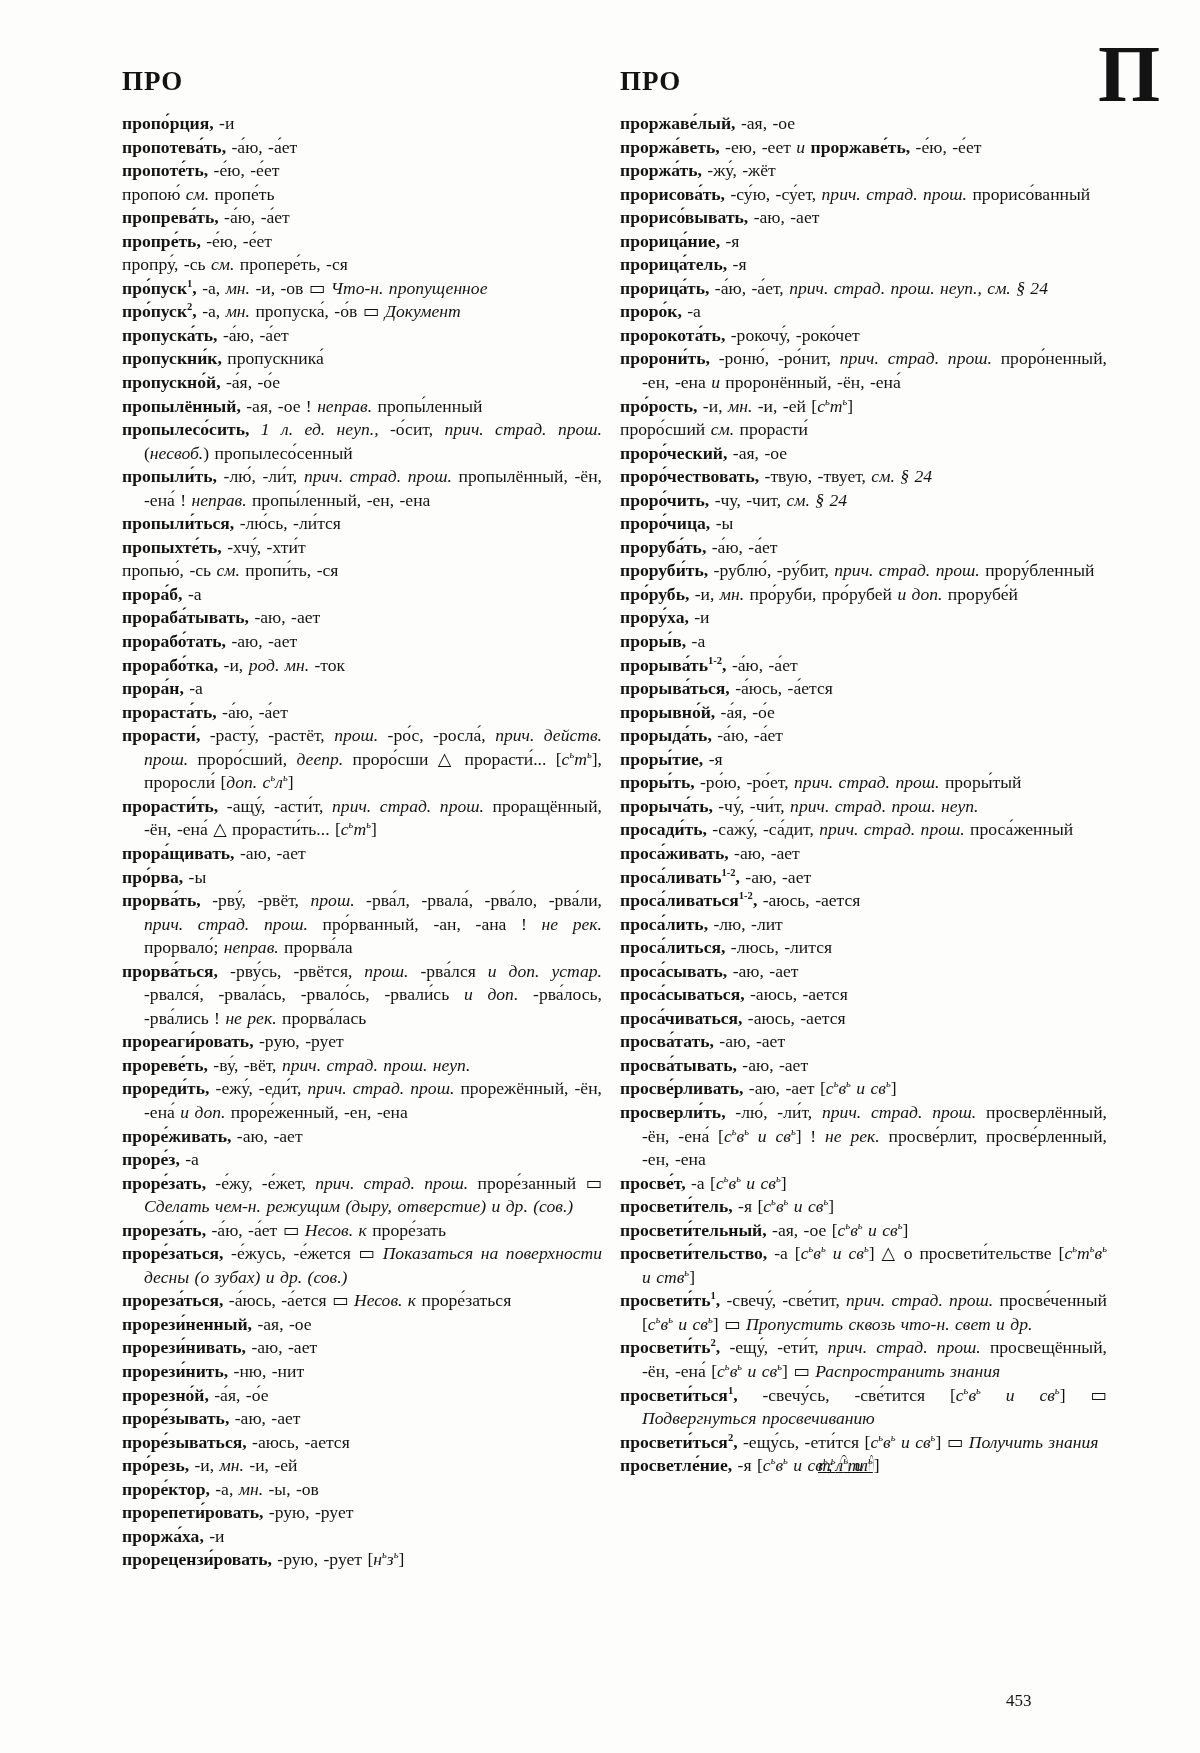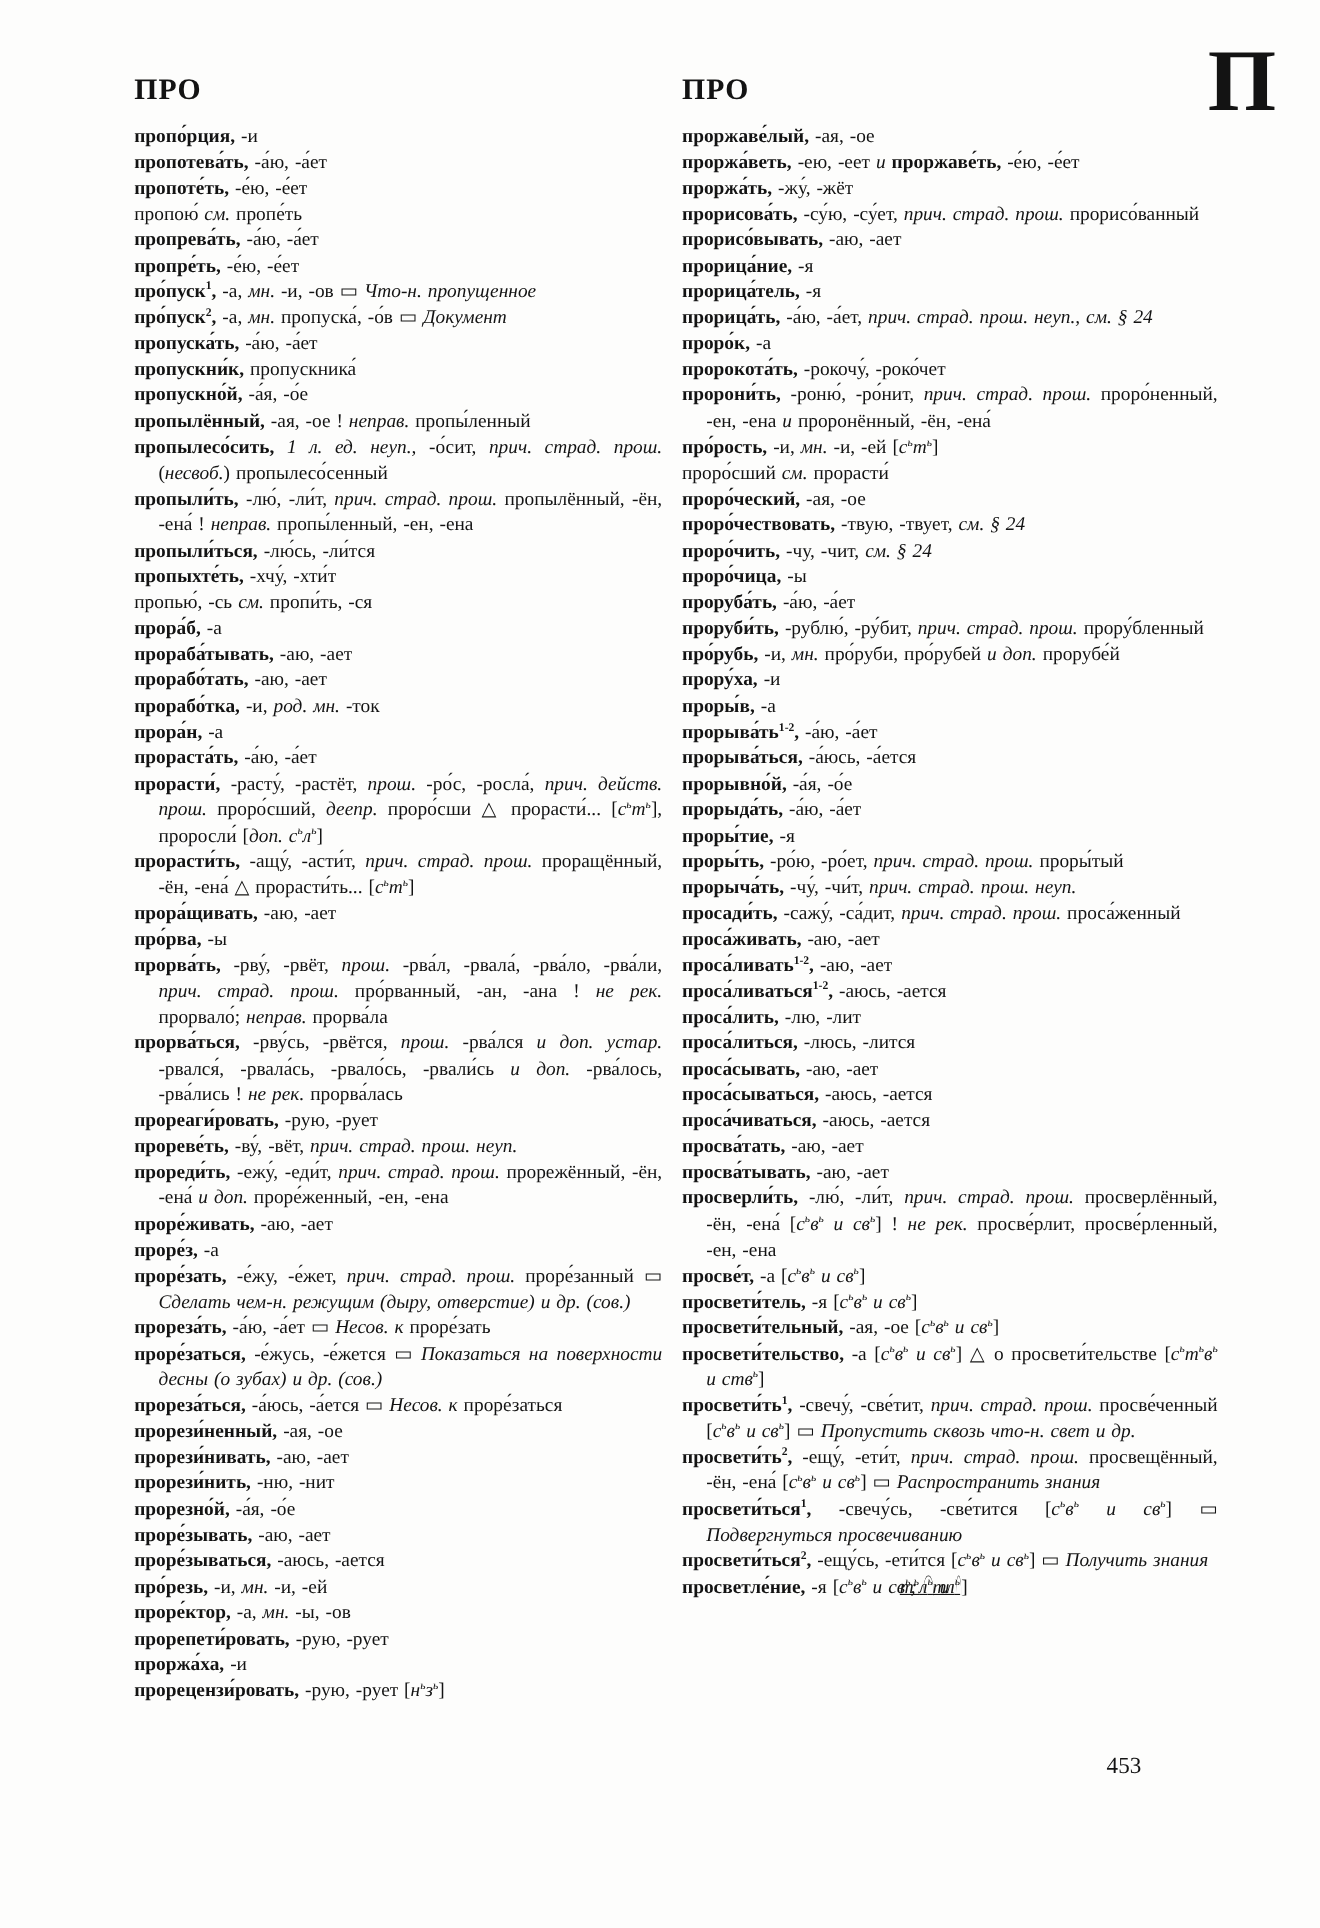--- a/index.html
+++ b/index.html
@@ -46,40 +46,41 @@
     position: absolute;
     left: 1098px;
     top: 34px;
     font-size: 80px;
     font-weight: 700;
     line-height: 1;
   }
   .page-number {
     position: absolute;
     left: 1006px;
-    top: 1593px;
-    font-size: 21px;
+    top: 1691px;
+    font-size: 17px;
     text-align: right;
   }
 </style>
 </head>
 <body>
 
 <div class="page">
   <div class="big-letter">П</div>
 
   <div class="column col-left">
     <h2 class="col-header">ПРО</h2>
     <div class="entries">
         <p class="entry"><b>пропо́рция,</b> -и</p>
         <p class="entry"><b>пропотева́ть,</b> -а́ю, -а́ет</p>
         <p class="entry"><b>пропоте́ть,</b> -е́ю, -е́ет</p>
         <p class="entry">пропою́ <i>см.</i> пропе́ть</p>
         <p class="entry"><b>пропрева́ть,</b> -а́ю, -а́ет</p>
         <p class="entry"><b>пропре́ть,</b> -е́ю, -е́ет</p>
+        <p class="entry">пропру́, -сь <i>см.</i> пропере́ть, -ся</p>
         <p class="entry"><b>про́пуск<sup>1</sup>,</b> -а, <i>мн.</i> -и, -ов ▭ <i>Что-н. пропущенное</i></p>
         <p class="entry"><b>про́пуск<sup>2</sup>,</b> -а, <i>мн.</i> пропуска́, -о́в ▭ <i>Документ</i></p>
         <p class="entry"><b>пропуска́ть,</b> -а́ю, -а́ет</p>
         <p class="entry"><b>пропускни́к,</b> пропускника́</p>
         <p class="entry"><b>пропускно́й,</b> -а́я, -о́е</p>
         <p class="entry"><b>пропылённый,</b> -ая, -ое ! <i>неправ.</i> пропы́ленный</p>
         <p class="entry"><b>пропылесо́сить,</b> <i>1 л. ед. неуп.,</i> -о́сит, <i>прич. страд. прош.</i> (<i>несвоб.</i>) пропылесо́сенный</p>
         <p class="entry"><b>пропыли́ть,</b> -лю́, -ли́т, <i>прич. страд. прош.</i> пропылённый, -ён, -ена́ ! <i>неправ.</i> пропы́ленный, -ен, -ена</p>
         <p class="entry"><b>пропыли́ться,</b> -лю́сь, -ли́тся</p>
         <p class="entry"><b>пропыхте́ть,</b> -хчу́, -хти́т</p>
@@ -155,20 +156,21 @@
         <p class="entry"><b>проса́живать,</b> -аю, -ает</p>
         <p class="entry"><b>проса́ливать<sup>1-2</sup>,</b> -аю, -ает</p>
         <p class="entry"><b>проса́ливаться<sup>1-2</sup>,</b> -аюсь, -ается</p>
         <p class="entry"><b>проса́лить,</b> -лю, -лит</p>
         <p class="entry"><b>проса́литься,</b> -люсь, -лится</p>
         <p class="entry"><b>проса́сывать,</b> -аю, -ает</p>
         <p class="entry"><b>проса́сываться,</b> -аюсь, -ается</p>
         <p class="entry"><b>проса́чиваться,</b> -аюсь, -ается</p>
         <p class="entry"><b>просва́тать,</b> -аю, -ает</p>
         <p class="entry"><b>просва́тывать,</b> -аю, -ает</p>
+        <p class="entry"><b>просве́рливать,</b> -аю, -ает [<i>с<sup>ь</sup>в<sup>ь</sup> и св<sup>ь</sup></i>]</p>
         <p class="entry"><b>просверли́ть,</b> -лю́, -ли́т, <i>прич. страд. прош.</i> просверлённый, -ён, -ена́ [<i>с<sup>ь</sup>в<sup>ь</sup> и св<sup>ь</sup></i>] ! <i>не рек.</i> просве́рлит, просве́рленный, -ен, -ена</p>
         <p class="entry"><b>просве́т,</b> -а [<i>с<sup>ь</sup>в<sup>ь</sup> и св<sup>ь</sup></i>]</p>
         <p class="entry"><b>просвети́тель,</b> -я [<i>с<sup>ь</sup>в<sup>ь</sup> и св<sup>ь</sup></i>]</p>
         <p class="entry"><b>просвети́тельный,</b> -ая, -ое [<i>с<sup>ь</sup>в<sup>ь</sup> и св<sup>ь</sup></i>]</p>
         <p class="entry"><b>просвети́тельство,</b> -а [<i>с<sup>ь</sup>в<sup>ь</sup> и св<sup>ь</sup></i>] △ о просвети́тельстве [<i>с<sup>ь</sup>т<sup>ь</sup>в<sup>ь</sup> и ств<sup>ь</sup></i>]</p>
         <p class="entry"><b>просвети́ть<sup>1</sup>,</b> -свечу́, -све́тит, <i>прич. страд. прош.</i> просве́ченный [<i>с<sup>ь</sup>в<sup>ь</sup> и св<sup>ь</sup></i>] ▭ <i>Пропустить сквозь что-н. свет и др.</i></p>
         <p class="entry"><b>просвети́ть<sup>2</sup>,</b> -ещу́, -ети́т, <i>прич. страд. прош.</i> просвещённый, -ён, -ена́ [<i>с<sup>ь</sup>в<sup>ь</sup> и св<sup>ь</sup></i>] ▭ <i>Распространить знания</i></p>
         <p class="entry"><b>просвети́ться<sup>1</sup>,</b> -свечу́сь, -све́тится [<i>с<sup>ь</sup>в<sup>ь</sup> и св<sup>ь</sup></i>] ▭ <i>Подвергнуться просвечиванию</i></p>
         <p class="entry"><b>просвети́ться<sup>2</sup>,</b> -ещу́сь, -ети́тся [<i>с<sup>ь</sup>в<sup>ь</sup> и св<sup>ь</sup></i>] ▭ <i>Получить знания</i></p>
         <p class="entry"><b>просветле́ние,</b> -я [<i>с<sup>ь</sup>в<sup>ь</sup> и св<sup>ь</sup>; <span class="arc">т<sup>ь</sup>л<sup>ь</sup></span> и <span class="arc">тл<sup>ь</sup></span></i>]</p>

